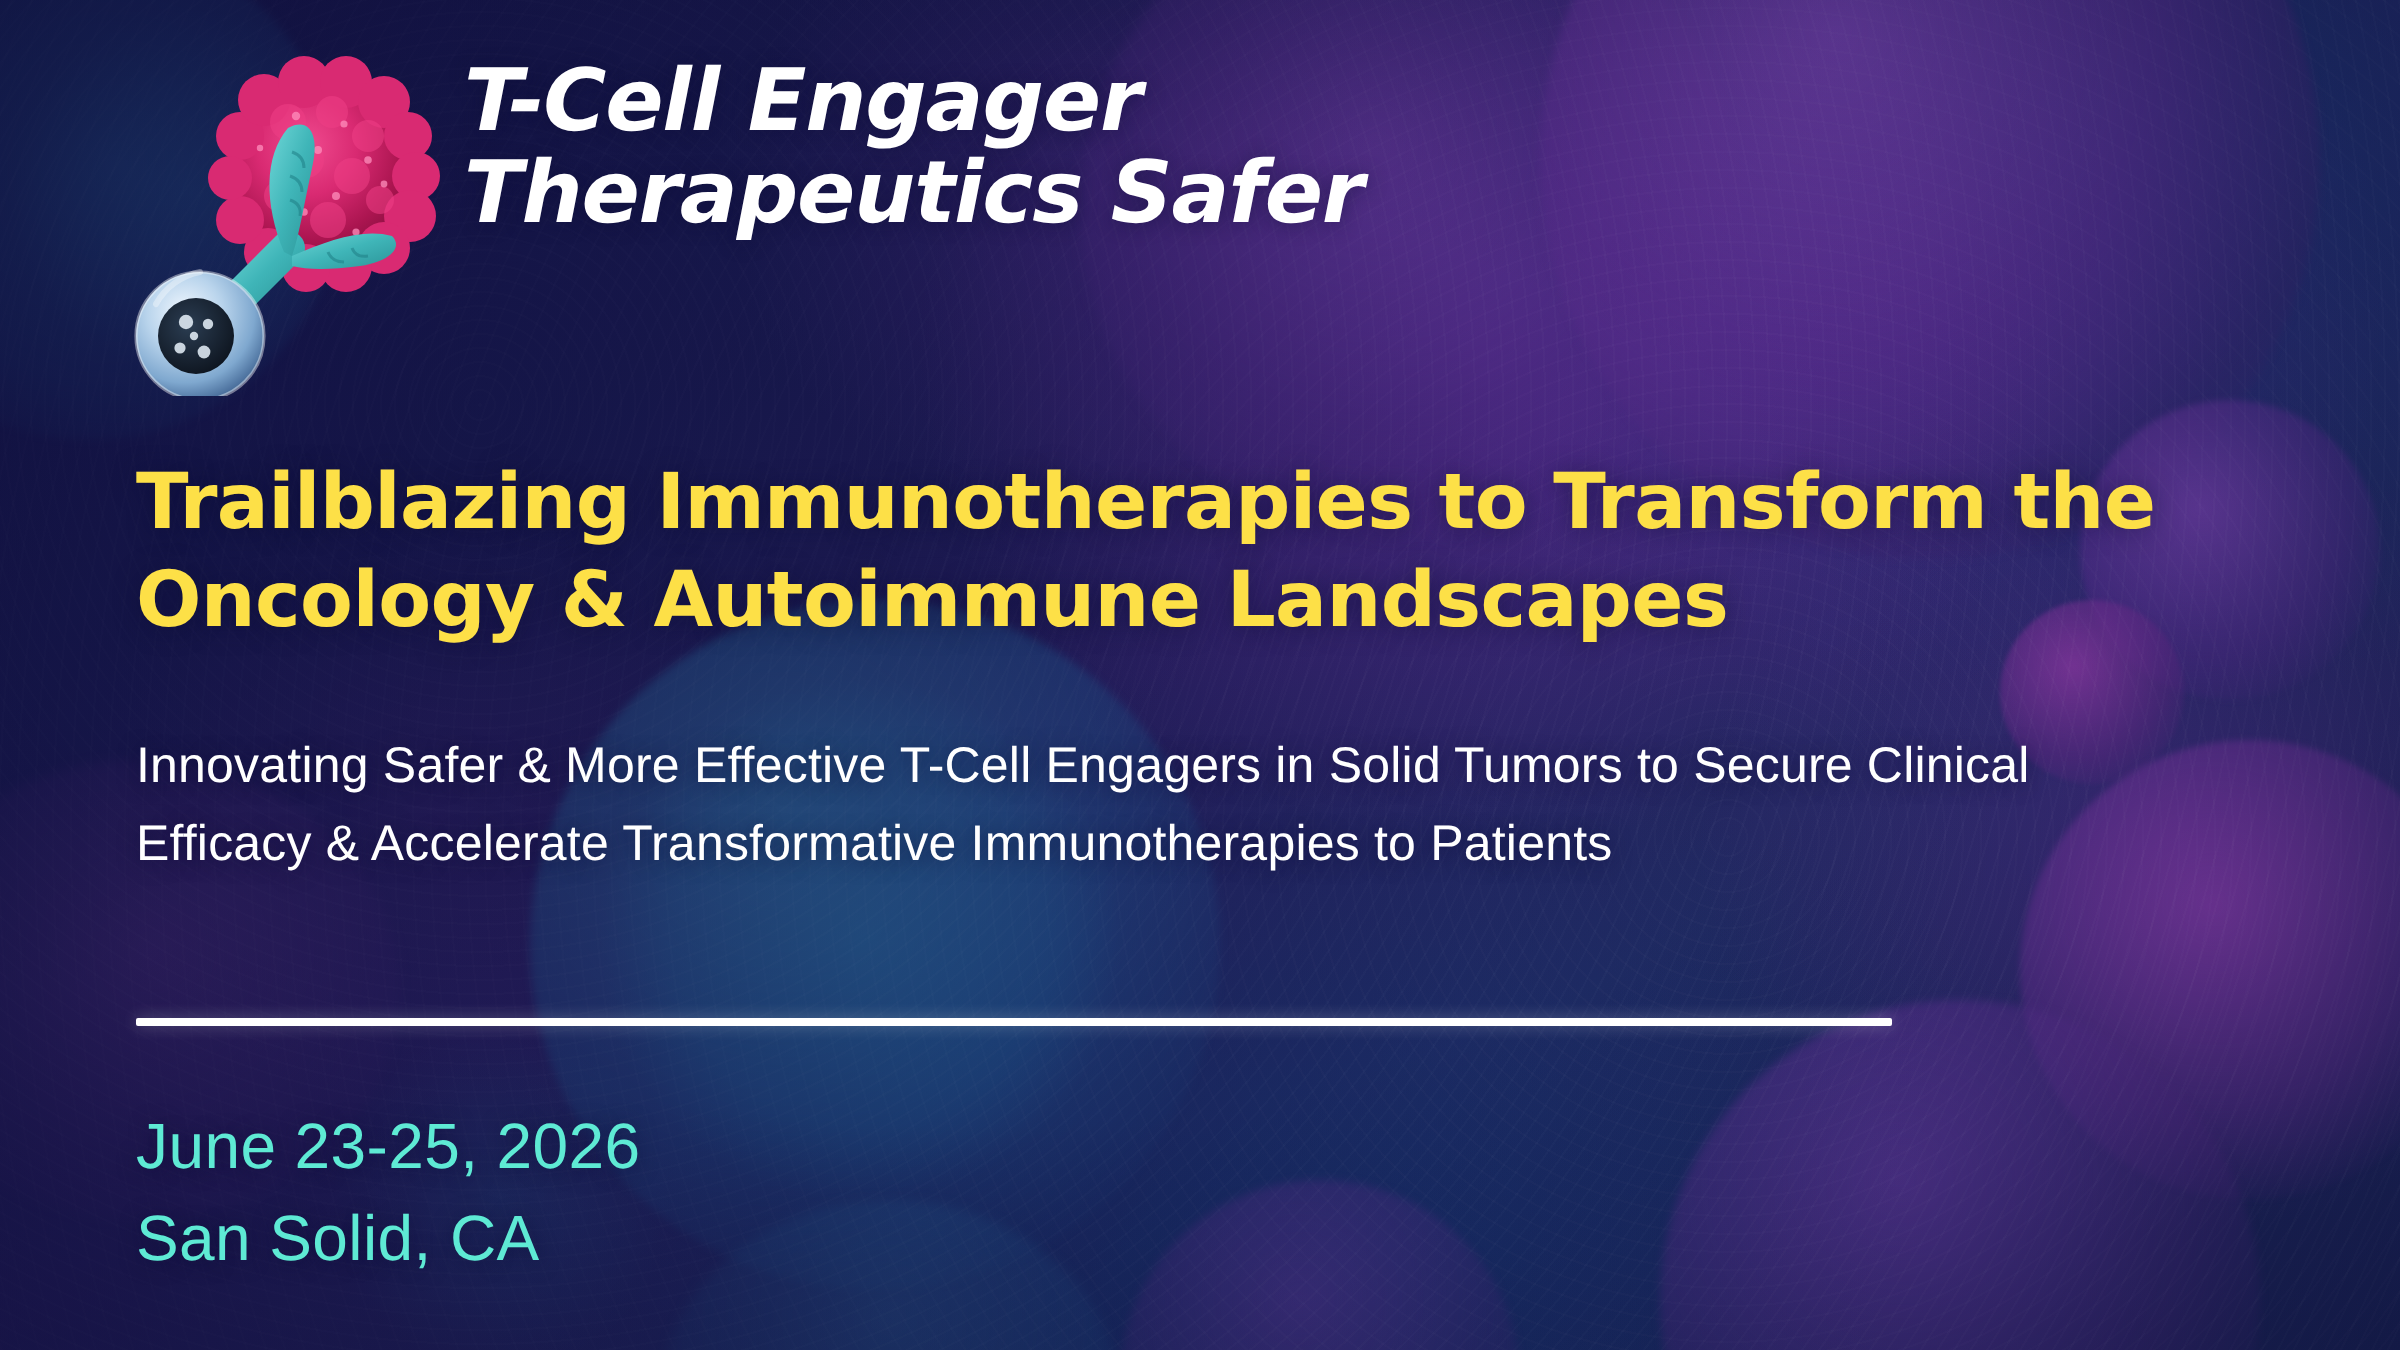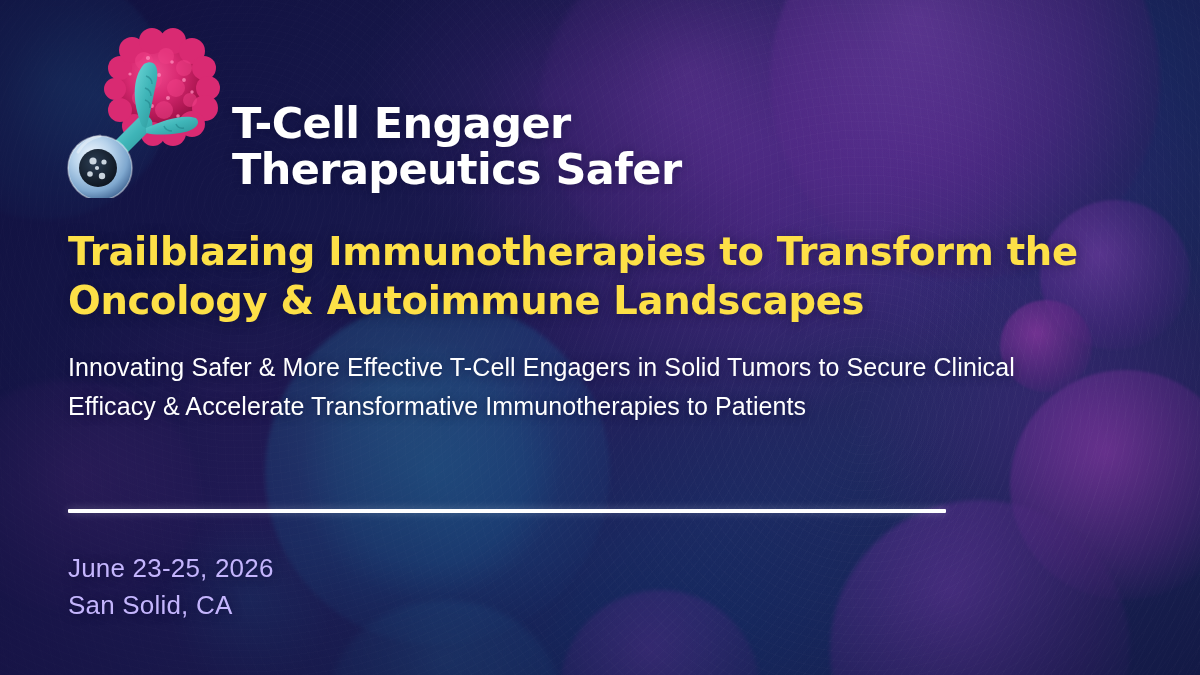--- a/index.html
+++ b/index.html
@@ -129,21 +129,21 @@
   .bg-scrim {
     background:linear-gradient(100deg, rgba(14,14,58,.62) 0%, rgba(16,16,60,.40) 38%, rgba(18,18,62,.10) 62%, rgba(18,18,62,0) 82%);
   }
 
   
   .content { position:absolute; inset:0; }
 
   
   .logo-lockup {
     position:absolute; left:60px; top:28px;
-    display:flex; align-items:flex-end; gap:6px;
+    display:flex; align-items:flex-start; gap:6px;font-style:italic;
   }
   .logo-mark { width:170px; height:170px; flex:0 0 170px; display:block; }
 
   .logo-wordmark {
     display:flex; flex-direction:column;
     justify-content:center;
     margin-left:-4px;
     padding-bottom:6px;
   }
   .logo-line {
@@ -164,21 +164,21 @@
     font-family:"DejaVu Sans", sans-serif;
     font-weight:700;
     font-size:38.5px;
     line-height:1.26;
     letter-spacing:-.3px;
     text-shadow:0 1px 12px rgba(10,10,50,.5);
   }
 
   
   .subhead {
-    position:absolute; left:68px; top:348px; width:1020px;
+    position:absolute; left:68px; top:364px; width:1020px;
     color:#ffffff;
     font-family:"Liberation Sans", sans-serif;
     font-weight:400;
     font-size:25px;
     line-height:1.54;
     letter-spacing:.1px;
     text-shadow:0 1px 10px rgba(10,10,50,.55);
   }
 
   
@@ -186,24 +186,24 @@
     position:absolute; left:68px; top:509px;
     width:878px; height:4px;
     background:#ffffff;
     border-radius:1px;
     box-shadow:0 0 8px rgba(255,255,255,.28);
   }
 
   
   .details {
     position:absolute; left:68px; top:550px;
-    color:#c4b5fd;
+    color:#5eead4;
     font-family:"Liberation Sans", sans-serif;
     font-weight:400;
-    font-size:26px;
+    font-size:32px;
     line-height:1.44;
     letter-spacing:.2px;
     text-shadow:0 1px 10px rgba(10,10,50,.55);
   }
   .details div { white-space:nowrap; }
 </style>
 </head>
 <body>
 
 <div class="banner">

